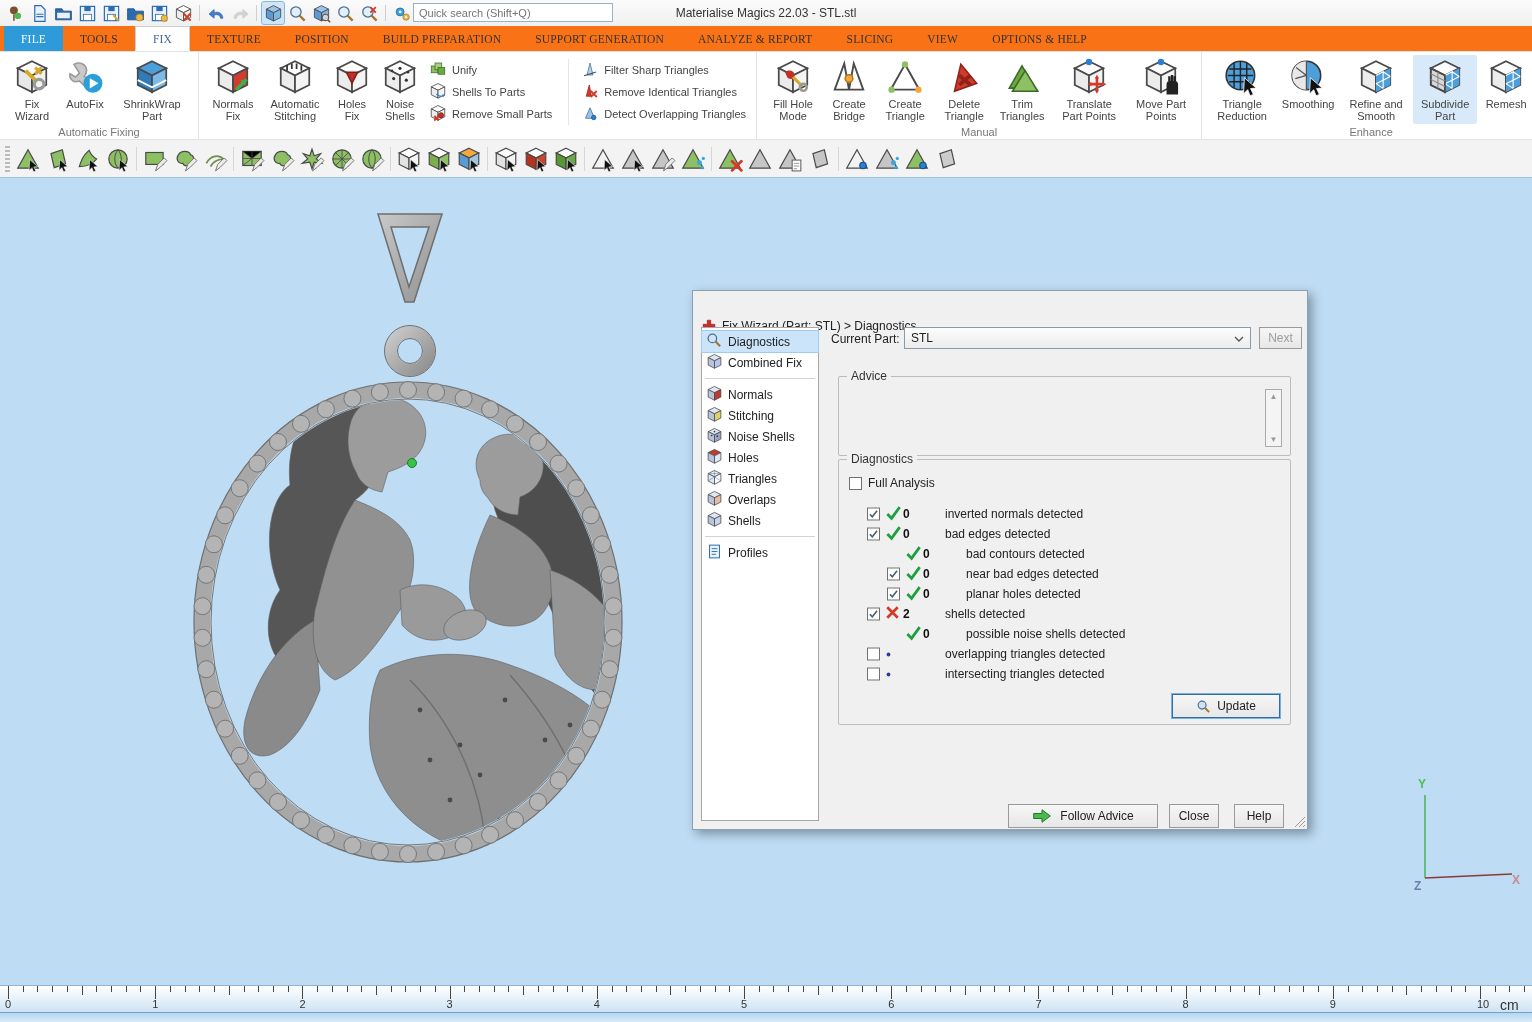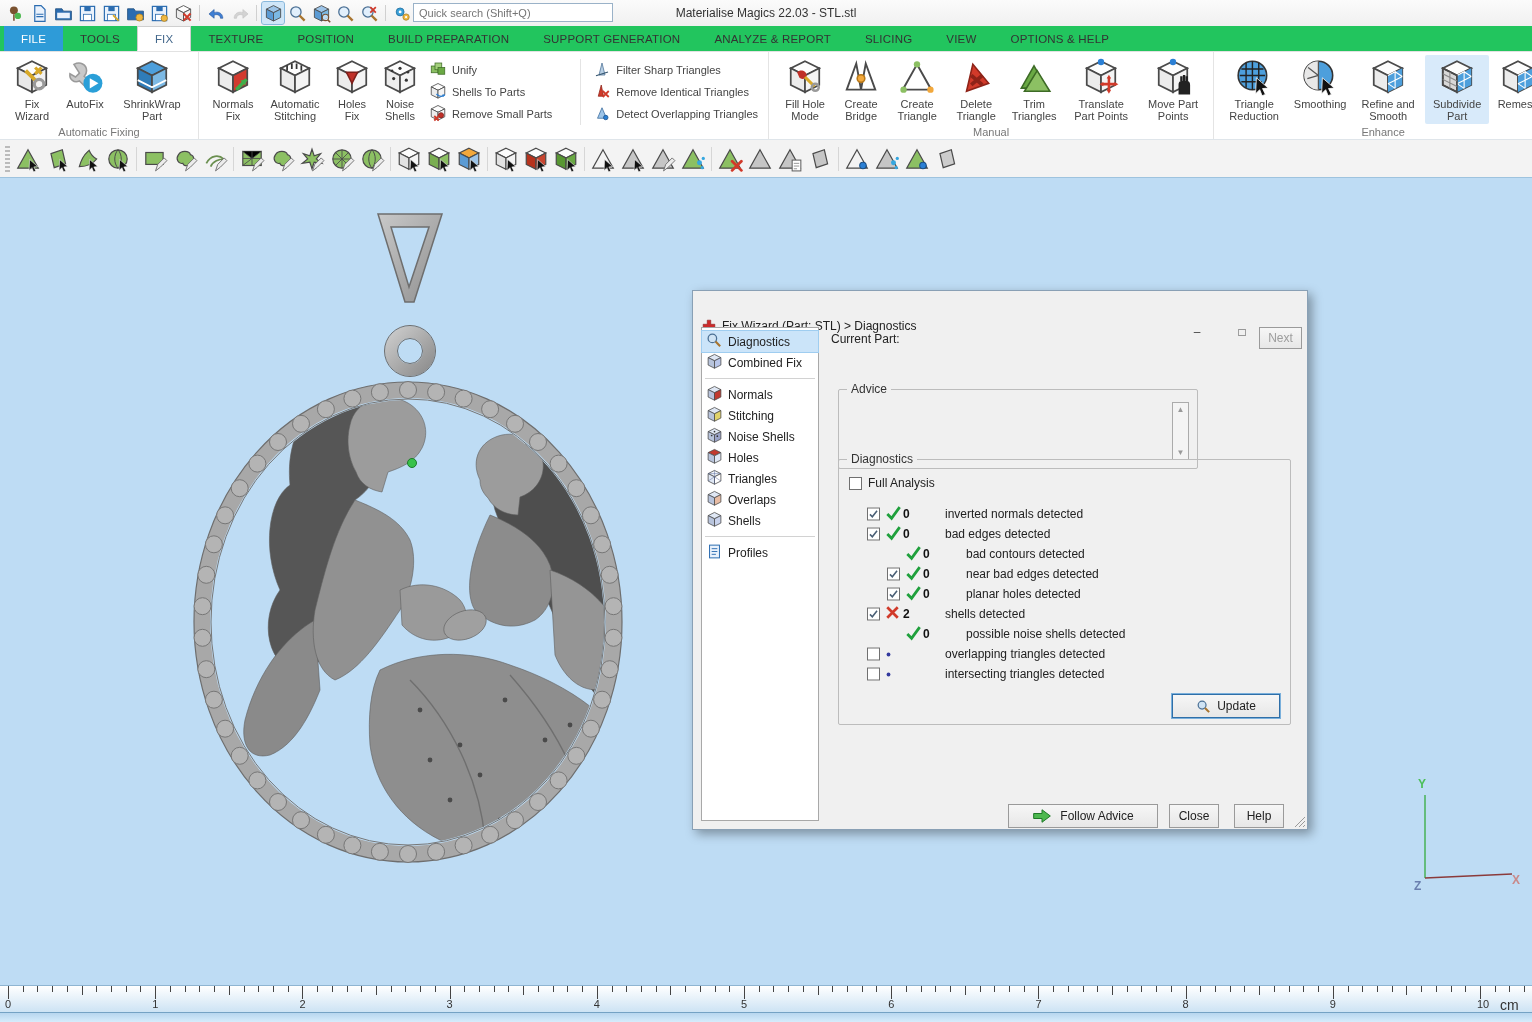--- a/index.html
+++ b/index.html
@@ -10,34 +10,34 @@
   #titlebar { position:absolute; left:0; top:0; width:1532px; height:26px; background:linear-gradient(#fbfbfb,#f0f0f0); }
   #quickbar { position:absolute; left:4px; top:2px; height:22px; display:flex; align-items:center; gap:2px; }
   .qi { width:22px; height:22px; display:flex; align-items:center; justify-content:center; border-radius:2px; }
   .qi.hl { background:#cfe6f8; outline:1px solid #88b8dc; }
   .qi.dis { opacity:.55; }
   .qsep { width:1px; height:16px; background:#d0d0d0; margin:0 3px; }
   #quicksearch { position:absolute; left:413px; top:3px; width:200px; height:19px; border:1px solid #9ab2c8; background:#fff; font-family:"Liberation Sans",sans-serif; font-size:11px; color:#8a8a8a; padding:0 5px; }
   #wintitle { position:absolute; left:50%; transform:translateX(-50%); top:6px; font-size:12px; color:#333; white-space:nowrap; }
 
   
-  #tabbar { position:absolute; left:0; top:26px; width:1532px; height:26px; background:#22c55e; display:flex; align-items:stretch; border-bottom:1px solid #e2e2e2; }
+  #tabbar { position:absolute; left:0; top:26px; width:1532px; height:26px; background:#f97316; display:flex; align-items:stretch; border-bottom:1px solid #e2e2e2;font-family:Liberation Serif, serif; }
   .tab { display:flex; align-items:center; padding:0 17px; font-size:11.5px; letter-spacing:.2px; color:#333; cursor:default; }
   .tab.file { background:#2e9bd8; color:#fff; margin-left:4px; }
   .tab.active { background:#fff; border:1px solid #cfcfcf; border-bottom:1px solid #fff; color:#44688c; }
 
   
   #ribbon { position:absolute; left:0; top:52px; width:1532px; height:88px; background:#fff; display:flex; border-bottom:1px solid #dfe5ea; }
   .rgroup { position:relative; display:flex; align-items:flex-start; padding:3px 6px 14px 6px; border-right:1px solid #e4e4e4; }
   .rglabel { position:absolute; left:0; right:0; bottom:1px; text-align:center; font-size:11px; color:#777; white-space:nowrap; }
   .ritem { display:flex; flex-direction:column; align-items:center; padding:2px 3px; margin:0 1px; border-radius:2px; }
   .ritem.hl { background:#d8eafa; }
   .ritem .ric { height:40px; display:flex; align-items:center; justify-content:center; }
   .ritem .rlab { font-size:11px; line-height:12px; color:#444; text-align:center; margin-top:1px; }
-  .rcols { display:flex; gap:18px; padding-top:4px; }
+  .rcols { display:flex; gap:6px; padding-top:4px; }
   .rcol { display:flex; flex-direction:column; }
   .rcol.b { border-left:1px solid #e4e4e4; padding-left:8px; margin-left:6px; }
   .sitem { display:flex; align-items:center; gap:5px; height:22px; font-size:11px; color:#444; white-space:nowrap; padding:0 4px; }
 
   
   #toolstrip { position:absolute; left:0; top:140px; width:1532px; height:38px; background:#f3f3f3; display:flex; align-items:center; padding-left:2px; border-bottom:1px solid #9ec3de; }
   .grip { width:5px; height:26px; margin:0 3px; background:repeating-linear-gradient(#bbb 0 2px, transparent 2px 4px); }
   .ti { width:30px; height:30px; display:flex; align-items:center; justify-content:center; }
   .tsep { width:1px; height:24px; background:#d6d6d6; margin:0 3px; }
 
@@ -927,23 +927,29 @@
           <div class="side-item">
             <span><svg width="17" height="17" viewBox="0 0 24 24">
                 <rect x="5" y="3" width="14" height="18" fill="#eaf2fc" stroke="#2b6cb0" stroke-width="1.4"></rect>
                 <path d="M8 8 h8 M8 12 h8 M8 16 h6" stroke="#2b6cb0" stroke-width="1.3"></path>
               </svg></span>
             <span>Profiles</span>
           </div>
         </div>
 
       <span id="cp-label">Current Part:</span>
+      <div id="cp-combo">
+        <span>STL</span>
+        <svg id="cp-chevron" width="10" height="8" viewBox="0 0 10 8">
+            <path d="M1,2 L5,6 L9,2" fill="none" stroke="#555" stroke-width="1.4"></path>
+          </svg>
+      </div>
       <div id="btn-next" class="win-btn">Next</div>
 
-      <div class="fieldset" style="left:145px; top:85px; width:360px; height:80px;margin-top:13px;">
+      <div class="fieldset" style="left:145px; top:85px; width:453px; height:80px;">
         <span class="legend">Advice</span>
         <div id="advice-scroll">
           <span class="scr-arrow">▲</span>
           <span class="scr-arrow">▼</span>
         </div>
       </div>
 
       <div class="fieldset" style="left:145px; top:168px; width:453px; height:266px;">
         <span class="legend">Diagnostics</span>
         <div id="full-analysis">

